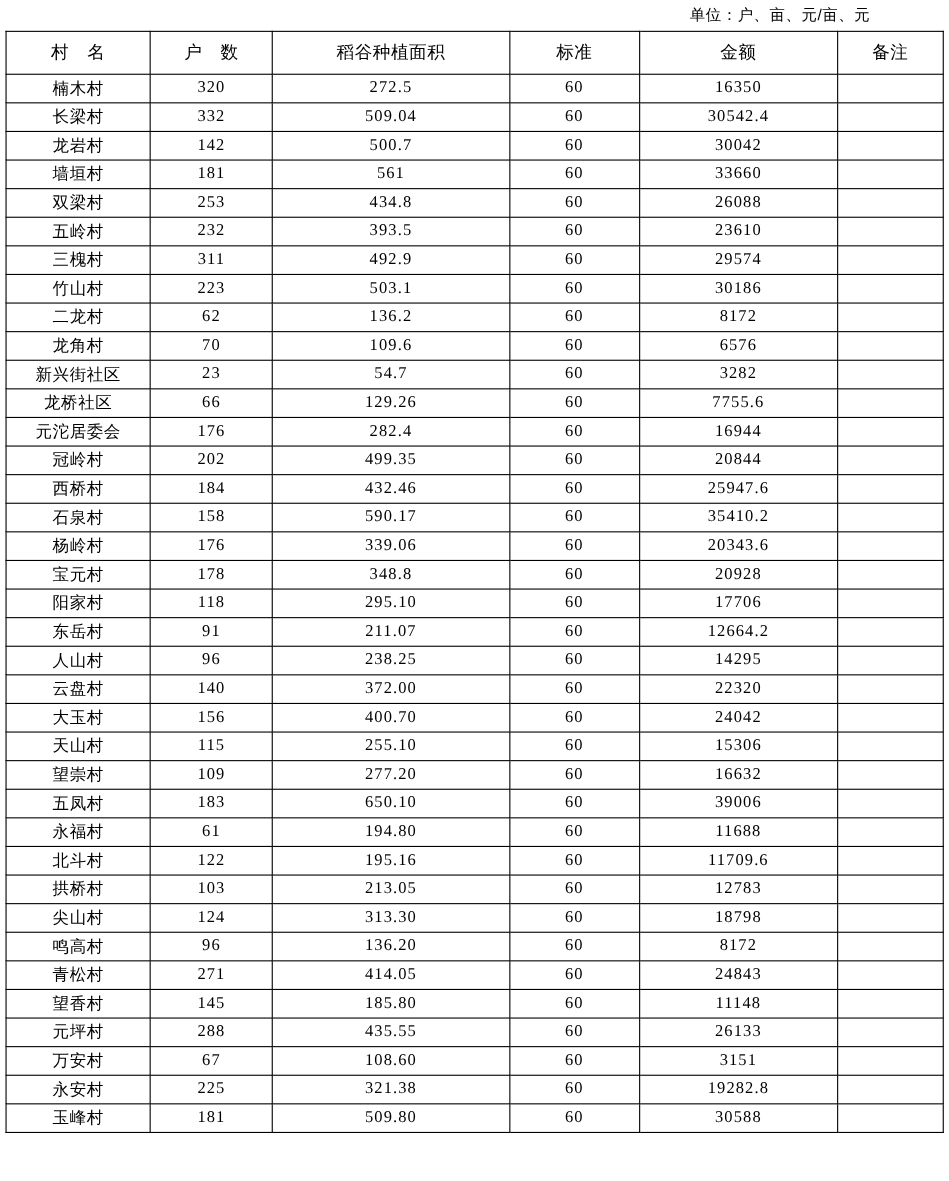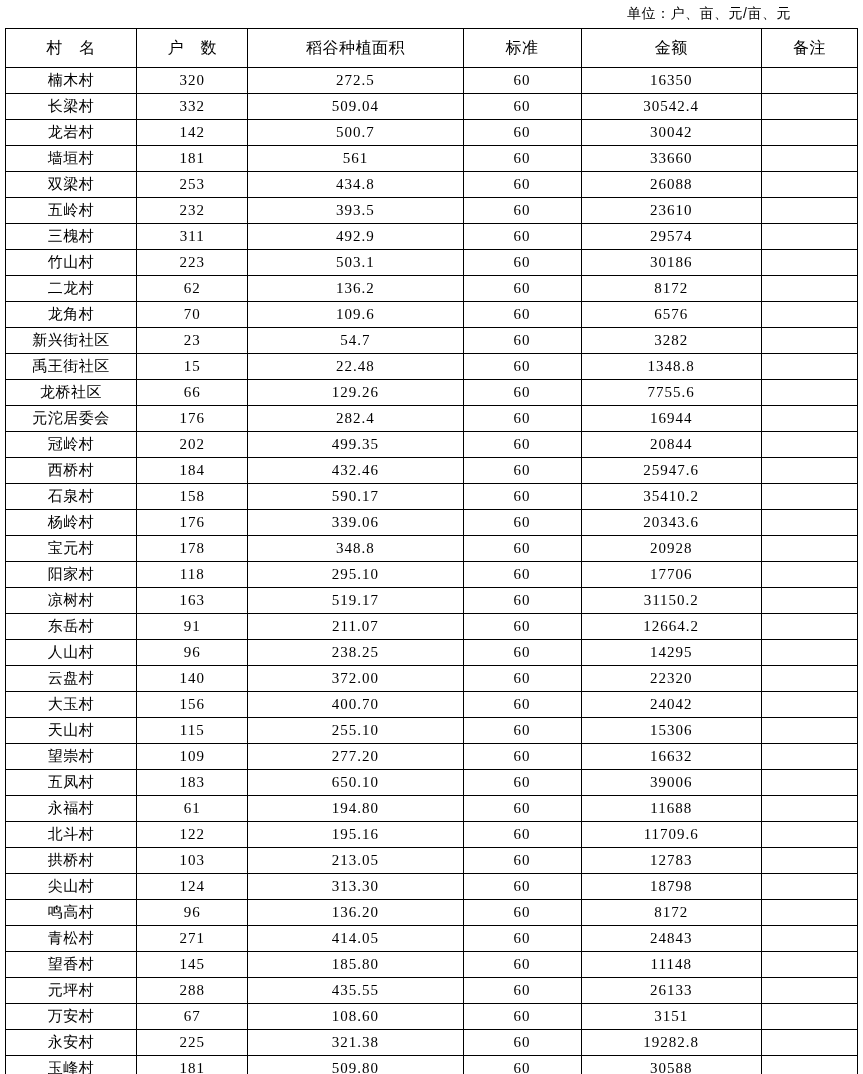--- a/index.html
+++ b/index.html
@@ -177,28 +177,20 @@
       </tr>
       <tr>
         <td class="name">新兴街社区</td>
         <td class="num">23</td>
         <td class="num">54.7</td>
         <td class="num">60</td>
         <td class="num">3282</td>
         <td class="num"></td>
       </tr>
       <tr>
-        <td class="name">禹王街社区</td>
-        <td class="num">15</td>
-        <td class="num">22.48</td>
-        <td class="num">60</td>
-        <td class="num">1348.8</td>
-        <td class="num"></td>
-      </tr>
-      <tr>
         <td class="name">龙桥社区</td>
         <td class="num">66</td>
         <td class="num">129.26</td>
         <td class="num">60</td>
         <td class="num">7755.6</td>
         <td class="num"></td>
       </tr>
       <tr>
         <td class="name">元沱居委会</td>
         <td class="num">176</td>
@@ -249,28 +241,20 @@
       </tr>
       <tr>
         <td class="name">阳家村</td>
         <td class="num">118</td>
         <td class="num">295.10</td>
         <td class="num">60</td>
         <td class="num">17706</td>
         <td class="num"></td>
       </tr>
       <tr>
-        <td class="name">凉树村</td>
-        <td class="num">163</td>
-        <td class="num">519.17</td>
-        <td class="num">60</td>
-        <td class="num">31150.2</td>
-        <td class="num"></td>
-      </tr>
-      <tr>
         <td class="name">东岳村</td>
         <td class="num">91</td>
         <td class="num">211.07</td>
         <td class="num">60</td>
         <td class="num">12664.2</td>
         <td class="num"></td>
       </tr>
       <tr>
         <td class="name">人山村</td>
         <td class="num">96</td>

